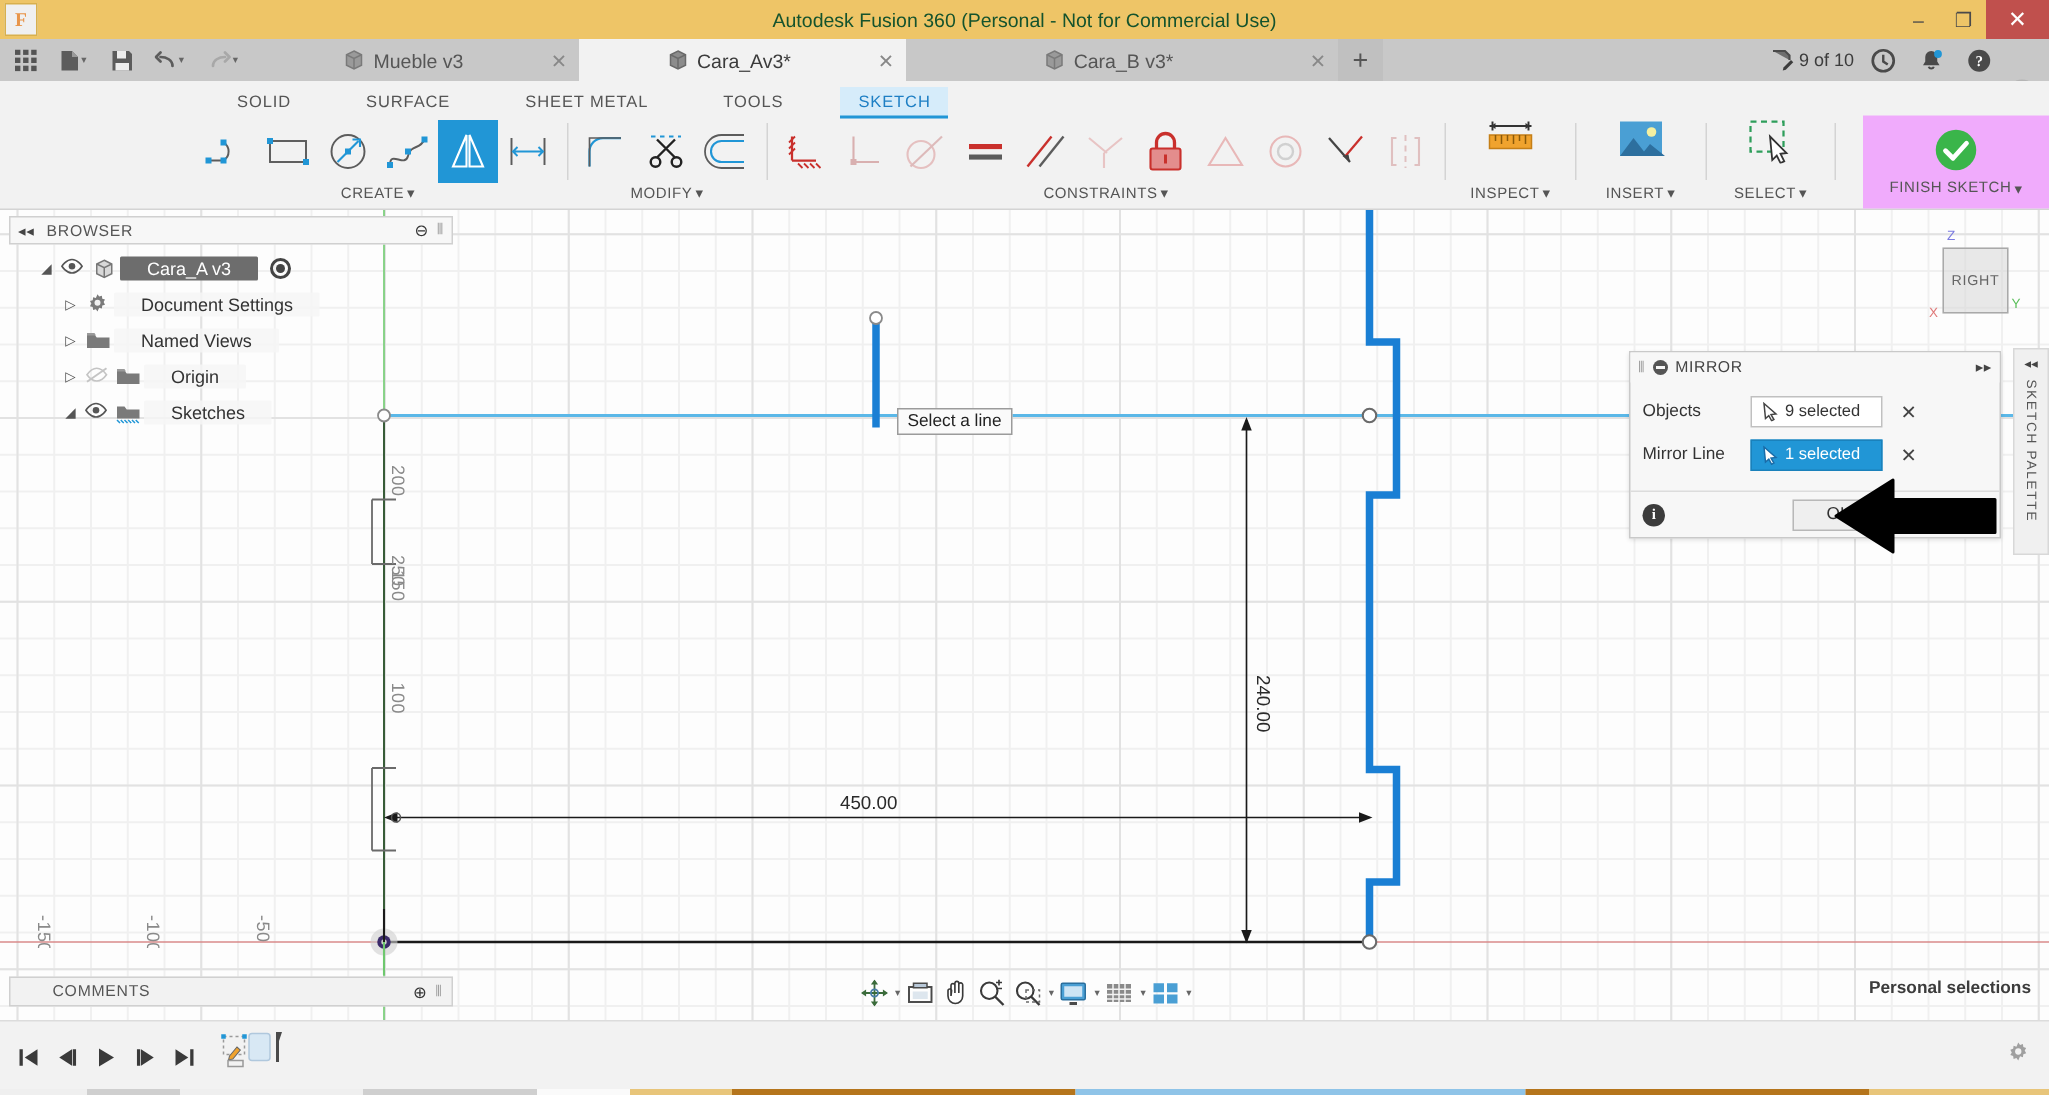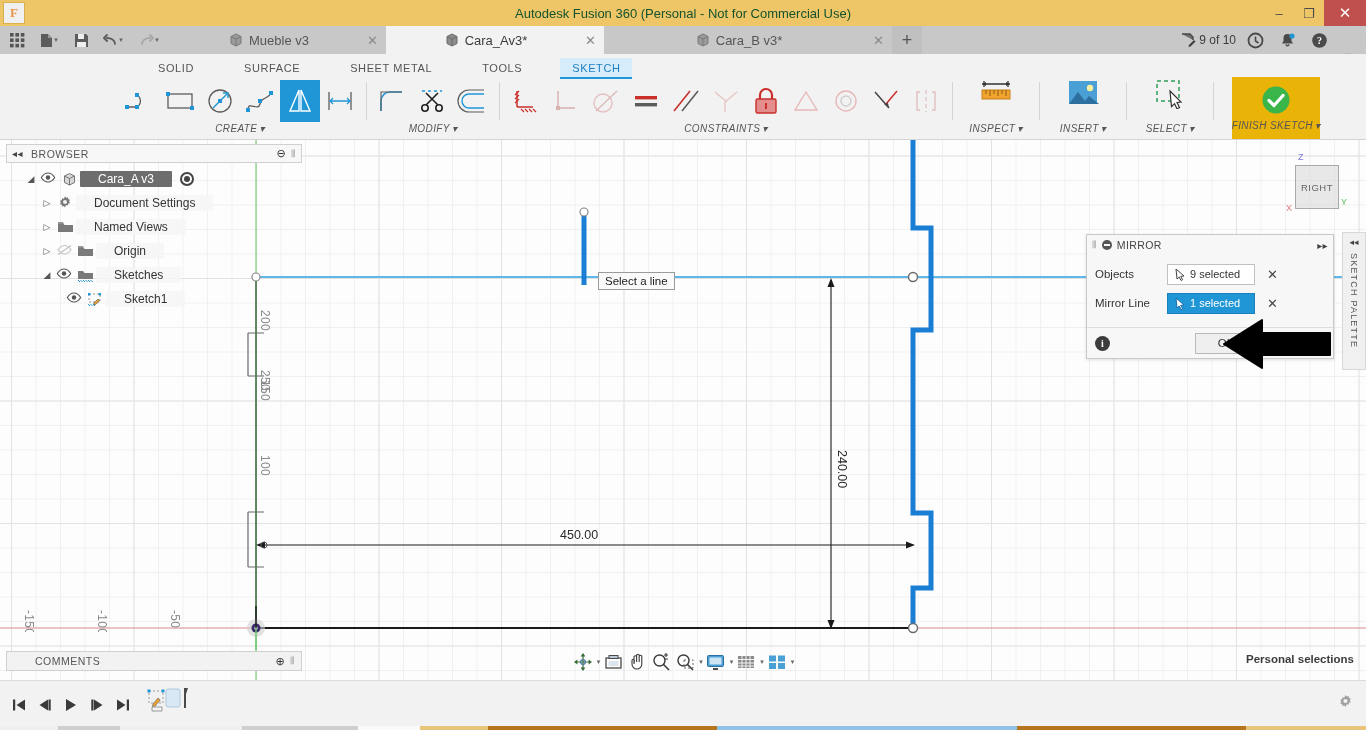--- a/index.html
+++ b/index.html
@@ -86,37 +86,37 @@
     position: absolute; top: 2px; left: 130px; height: 24px; display: flex; align-items: center;
   }
   .rtab {
     padding: 4px 12px 5px; font-size: 11px; color: #555; letter-spacing: .6px;
     position: relative;
   }
   .rtab.active { background: #d6ecfa; color: #1e7fc4; }
   .rtab.active:after {
     content: ""; position: absolute; left: 0; right: 0; bottom: 0; height: 2px; background: #2196d6;
   }
-  .panels { position: absolute; top: 24px; left: 120px; right: 0; height: 62px; display: flex; font-style: italic; }
+  .panels { position: absolute; top: 24px; left: 132px; right: 0; height: 62px; display: flex; }
   .panel { display: flex; flex-direction: column; align-items: center; position: relative; }
   .panel-row { display: flex; align-items: flex-end; height: 44px; }
   .panel-label {
     font-size: 10px; color: #555; letter-spacing: .4px; margin-top: 1px;
     display: flex; align-items: center; gap: 2px; white-space: nowrap;
   }
   .tool {
     width: 40px; height: 42px; display: flex; align-items: center; justify-content: center;
   }
   .tool.sel { background: #2196d6; }
   .panel-sep { width: 1px; background: #d4d4d4; margin: 4px 6px 18px; height: 38px; }
   .big-tool {
     width: 74px; height: 58px; display: flex; flex-direction: column;
     align-items: center; justify-content: center; gap: 2px;
   }
-  .big-tool.finish { background: #eab308; width: 88px; margin-left: 12px; }
+  .big-tool.finish { background: #f0abfc; width: 124px; margin-left: 12px; }
 
   
   .browser {
     position: absolute; top: 144px; left: 6px; width: 296px;
     background: transparent; z-index: 12;
   }
   .browser-head {
     height: 19px; background: #f7f7f7; border: 1px solid #d0d0d0;
     display: flex; align-items: center; padding: 0 5px;
     font-size: 10.5px; color: #555; letter-spacing: .5px;
@@ -788,40 +788,20 @@
           <svg width="17" height="15" viewBox="0 0 17 15">
               <path d="M1 3h5l1.5 2H16v6H1z" fill="#7a7a7a"></path>
               <g stroke="#2196d6" stroke-width="1">
                 <path d="M1 12l2 2M3.5 12l2 2M6 12l2 2M8.5 12l2 2M11 12l2 2M13.5 12l2 2"></path>
               </g>
             </svg>
         </span>
         <span class="tlabel">Sketches</span>
       </div>
 
-      <div class="tnode" style="padding-left:58px">
-        <span class="teye">
-          <svg width="16" height="11" viewBox="0 0 16 11">
-              <path d="M8 1C4 1 1.3 5.5 1.3 5.5S4 10 8 10s6.7-4.5 6.7-4.5S12 1 8 1z" fill="none" stroke="#555" stroke-width="1.1"></path>
-              <circle cx="8" cy="5.5" r="2.2" fill="#555"></circle>
-            </svg>
-        </span>
-        <span class="ticon">
-          <svg width="17" height="15" viewBox="0 0 17 15">
-              <rect x="2" y="2" width="11" height="8" fill="none" stroke="#9a9a9a" stroke-dasharray="2 2"></rect>
-              <rect x="1" y="1" width="2.4" height="2.4" fill="#2196d6"></rect>
-              <rect x="11.6" y="1" width="2.4" height="2.4" fill="#2196d6"></rect>
-              <path d="M7 11l4-4 1.6 1.6-4 4-2 .4z" fill="#f0a32e" stroke="#555" stroke-width=".7"></path>
-              <g stroke="#2196d6" stroke-width="1">
-                <path d="M1 12l2 2M3.5 12l2 2M6 12l2 2"></path>
-              </g>
-            </svg>
-        </span>
-        <span class="tlabel">Sketch1</span>
-      </div>
     </div>
   </div>
 
   <div class="tooltip">Select a line</div>
 
   <div class="mirror">
     <div class="mirror-head">
       <span class="m-grip">⦀</span>
       <span class="m-dot"></span>
       <span>MIRROR</span>

